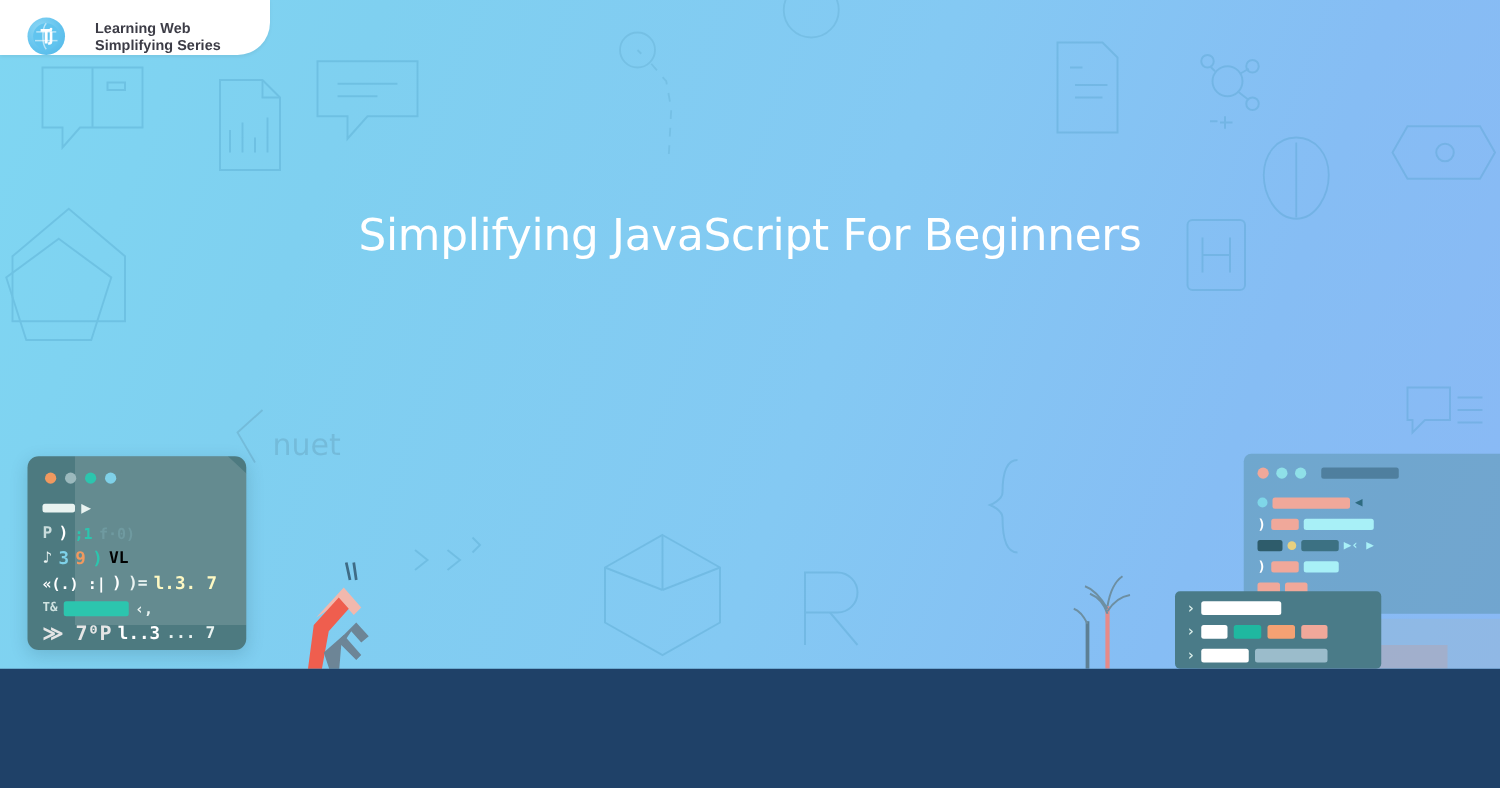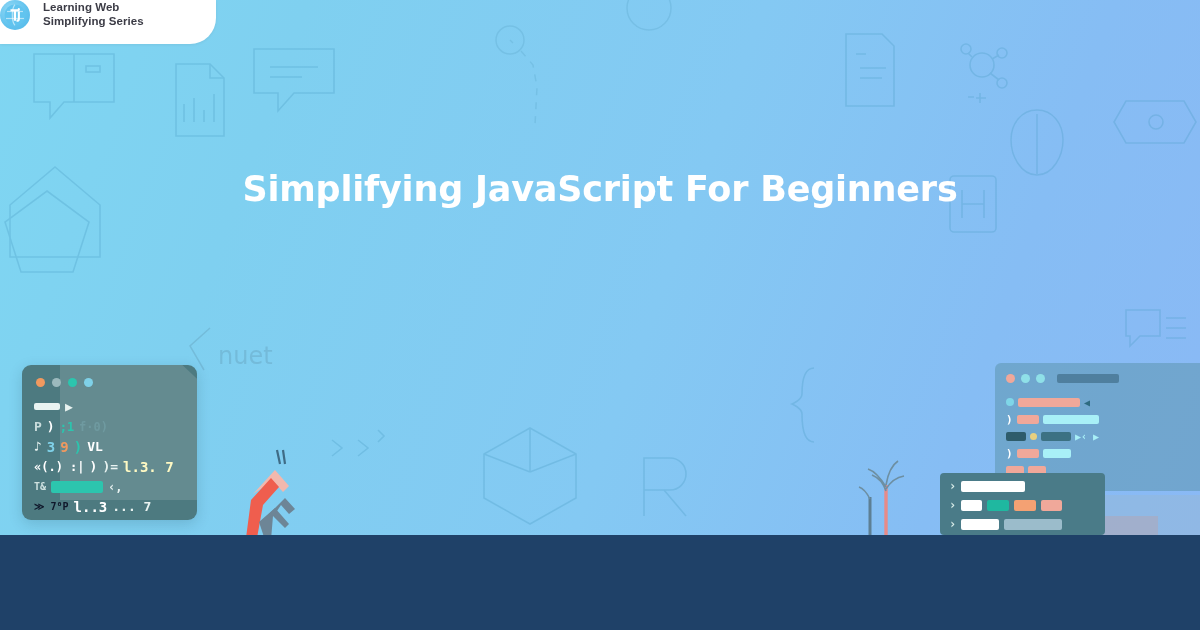--- a/index.html
+++ b/index.html
@@ -27,22 +27,22 @@
   
   .bg-icons { position:absolute; inset:0; opacity:.30; }
   .bg-icons svg { position:absolute; }
 
   
   .logo-badge {
     position:absolute; left:0; top:0;
     width:216px; height:44px;
     background:#ffffff;
     border-radius:0 0 26px 0;
-    display:flex; align-items:flex-start;
-    gap:13px;
+    display:flex; align-items:flex-end;
+    padding-left:22px; gap:24px;
     z-index:20;
     box-shadow:0 1px 3px rgba(0,0,0,.06);
   }
   .logo-mark {
     width:30px; height:30px; flex:0 0 30px;
     border-radius:50%;
     background:radial-gradient(circle at 35% 32%,#8fd8f5 0%,#63c3ee 55%,#4fb7e8 100%);
     position:relative;
     display:flex; align-items:center; justify-content:center;
   }
@@ -57,21 +57,21 @@
     position:absolute; left:0; right:0; top:155px;
     text-align:center; z-index:15;
   }
   .title-main {
     font-size:105px; font-weight:bold; color:#ffffff;
     line-height:1.04; letter-spacing:-2px;
     font-family:"DejaVu Sans","Liberation Sans",sans-serif;
   }
   .title-sub {
     margin-top:14px;
-    font-size:35px; font-weight:bold; color:#ffffff;
+    font-size:35px; font-weight:normal; color:#ffffff;
     letter-spacing:-.2px;
     font-family:"DejaVu Sans","Liberation Sans",sans-serif;
   }
 
   
   .win { position:absolute; }
 
   
   .win-left {
     left:22px; top:365px; width:175px; height:155px;
@@ -270,35 +270,35 @@
             <span class="glyph" style="color: rgb(201, 220, 220); font-size: 13px;">P</span>
             <span class="glyph" style="color: rgb(255, 255, 255); font-size: 13px;">)</span>
             <span class="glyph" style="color: rgb(44, 197, 174); font-size: 12px;">;1</span>
             <span class="glyph" style="color: rgb(111, 154, 160); font-size: 12px;">f·0)</span>
           </div>
           <div class="crow">
             <span class="glyph" style="color: rgb(233, 243, 241); font-size: 13px;">♪</span>
             <span class="glyph" style="color: rgb(127, 209, 232); font-size: 14px;">3</span>
             <span class="glyph" style="color: rgb(240, 153, 95); font-size: 14px;">9</span>
             <span class="glyph" style="color: rgb(44, 197, 174); font-size: 14px;">)</span>
-            <span class="glyph" style="color: #ffffff; font-size: 13px;">VL</span>
+            <span class="glyph" style="color: #000000; font-size: 13px;">VL</span>
           </div>
           <div class="crow">
             <span class="glyph" style="color: rgb(255, 255, 255); font-size: 12px;">«(.) :|</span>
             <span class="glyph" style="color: rgb(255, 255, 255); font-size: 13px;">)</span>
             <span class="glyph" style="color: rgb(233, 243, 241); font-size: 13px;">)=</span>
             <span class="glyph" style="color: #fef9c3; font-size: 14px;">l.3. 7</span>
           </div>
           <div class="crow">
             <span class="glyph" style="color: rgb(207, 226, 224); font-size: 10px;">T&amp;</span>
             <div class="bar" style="width: 52px; height: 12px; background: rgb(44, 197, 174);"></div>
             <span class="glyph" style="color: rgb(233, 243, 241); font-size: 12px;">‹,</span>
           </div>
           <div class="crow">
-            <span class="glyph" style="color: #0f172a; font-size: 10px;">≫ 7⁰P</span>
+            <span class="glyph" style="color: #e5e5e5; font-size: 16px;">≫ 7⁰P</span>
             <span class="glyph" style="color: #ffffff; font-size: 14px;">l..3</span>
             <span class="glyph" style="color: rgb(233, 243, 241); font-size: 13px;">... 7</span>
           </div>
         </div>
     </div>
 
     <div class="win win-right-top">
       <div class="topbar">
         <div id="rt-dots" style="display:flex;gap:6px">
             <div class="dot" style="background: rgb(240, 168, 154);"></div>

